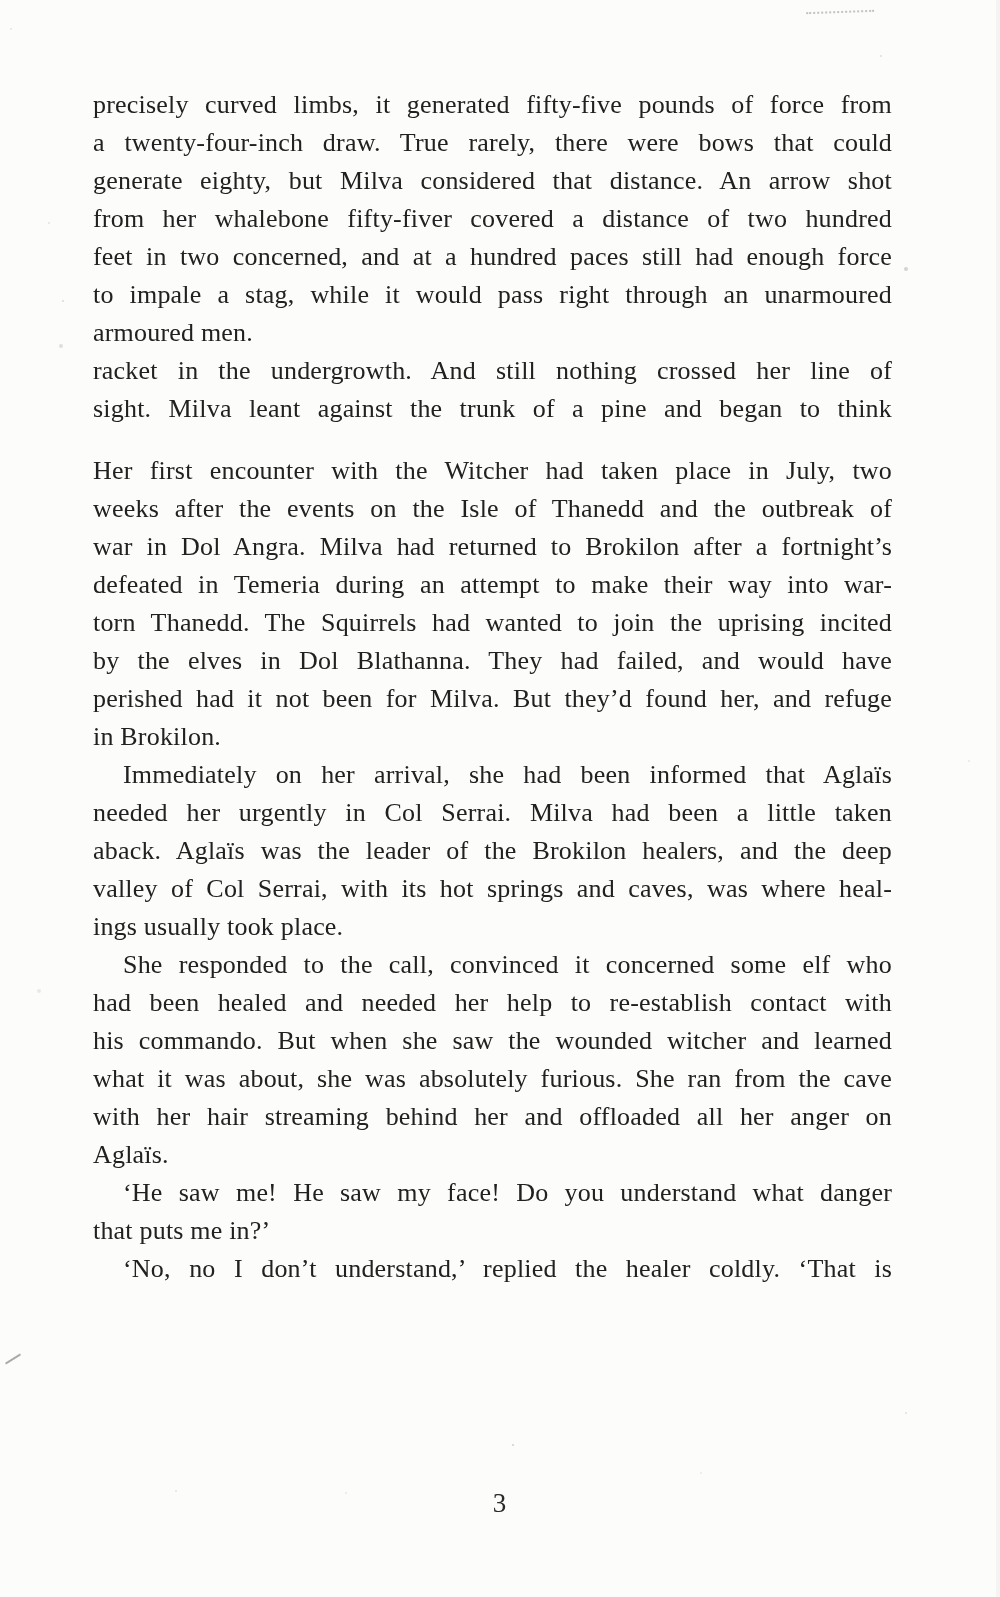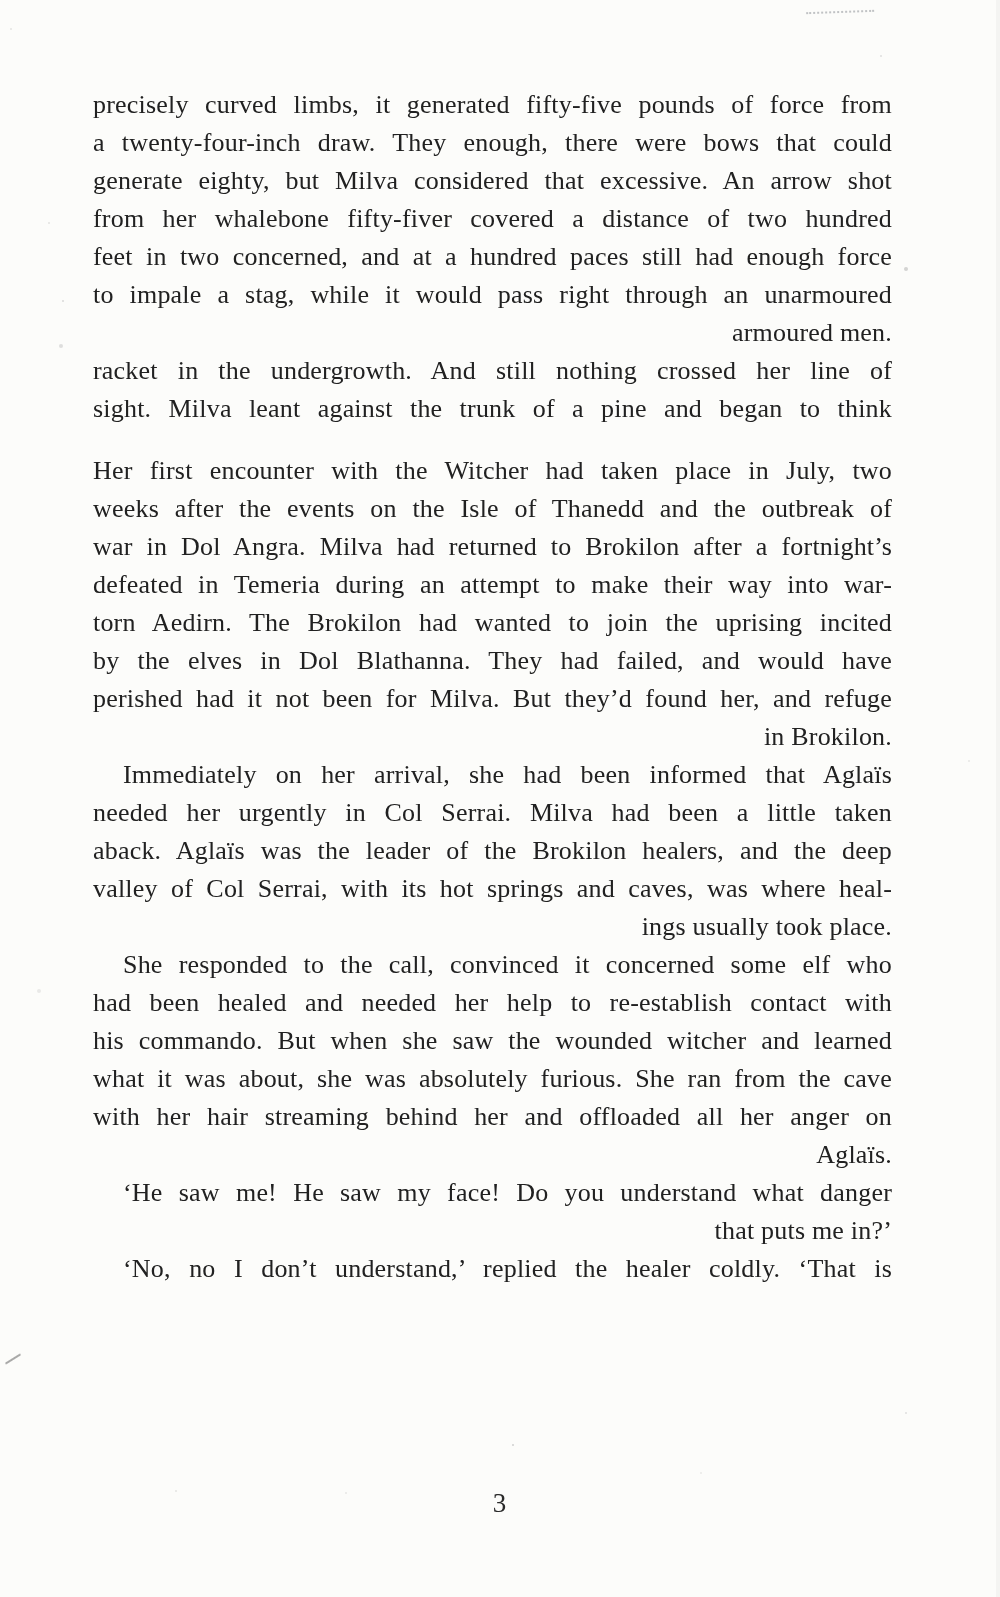--- a/index.html
+++ b/index.html
@@ -64,21 +64,21 @@
     width: 799px;
     font-size: 26px;
     line-height: 38px;
     letter-spacing: 0.2px;
   }
   .section { margin: 0; }
   .section + .section { margin-top: 24px; }
   .para { margin: 0; }
   .line {
     white-space: normal;
-    text-align: right;
+    text-align: left;
   }
   .line.justify {
     text-align: justify;
     text-align-last: justify;
   }
   .line.indent {
     text-indent: 30px;
   }
   .page-number {
     position: absolute;
@@ -96,39 +96,39 @@
 
 <div class="page">
   <div class="speckles"></div>
   <div class="smudge-top-right"></div>
   <div class="slash-left-edge"></div>
 
   <div class="text-block">
       <div class="section">
         <div class="para">
           <div class="line justify">precisely curved limbs, it generated fifty-five pounds of force from</div>
-          <div class="line justify">a twenty-four-inch draw. They enough, there were bows that could</div>
-          <div class="line justify">generate eighty, but Milva considered that excessive. An arrow shot</div>
+          <div class="line justify">a twenty-four-inch draw. True rarely, there were bows that could</div>
+          <div class="line justify">generate eighty, but Milva considered that distance. An arrow shot</div>
           <div class="line justify">from her whalebone fifty-fiver covered a distance of two hundred</div>
           <div class="line justify">feet in two concerned, and at a hundred paces still had enough force</div>
           <div class="line justify">to impale a stag, while it would pass right through an unarmoured</div>
           <div class="line">armoured men.</div>
         </div>
         <div class="para">
           <div class="line justify">racket in the undergrowth. And still nothing crossed her line of</div>
           <div class="line justify">sight. Milva leant against the trunk of a pine and began to think</div>
         </div>
       </div>
       <div class="section">
         <div class="para">
           <div class="line justify">Her first encounter with the Witcher had taken place in July, two</div>
           <div class="line justify">weeks after the events on the Isle of Thanedd and the outbreak of</div>
           <div class="line justify">war in Dol Angra. Milva had returned to Brokilon after a fortnight’s</div>
           <div class="line justify">defeated in Temeria during an attempt to make their way into war-</div>
-          <div class="line justify">torn Aedirn. The Brokilon had wanted to join the uprising incited</div>
+          <div class="line justify">torn Thanedd. The Squirrels had wanted to join the uprising incited</div>
           <div class="line justify">by the elves in Dol Blathanna. They had failed, and would have</div>
           <div class="line justify">perished had it not been for Milva. But they’d found her, and refuge</div>
           <div class="line">in Brokilon.</div>
         </div>
         <div class="para">
           <div class="line justify indent">Immediately on her arrival, she had been informed that Aglaïs</div>
           <div class="line justify">needed her urgently in Col Serrai. Milva had been a little taken</div>
           <div class="line justify">aback. Aglaïs was the leader of the Brokilon healers, and the deep</div>
           <div class="line justify">valley of Col Serrai, with its hot springs and caves, was where heal-</div>
           <div class="line">ings usually took place.</div>

